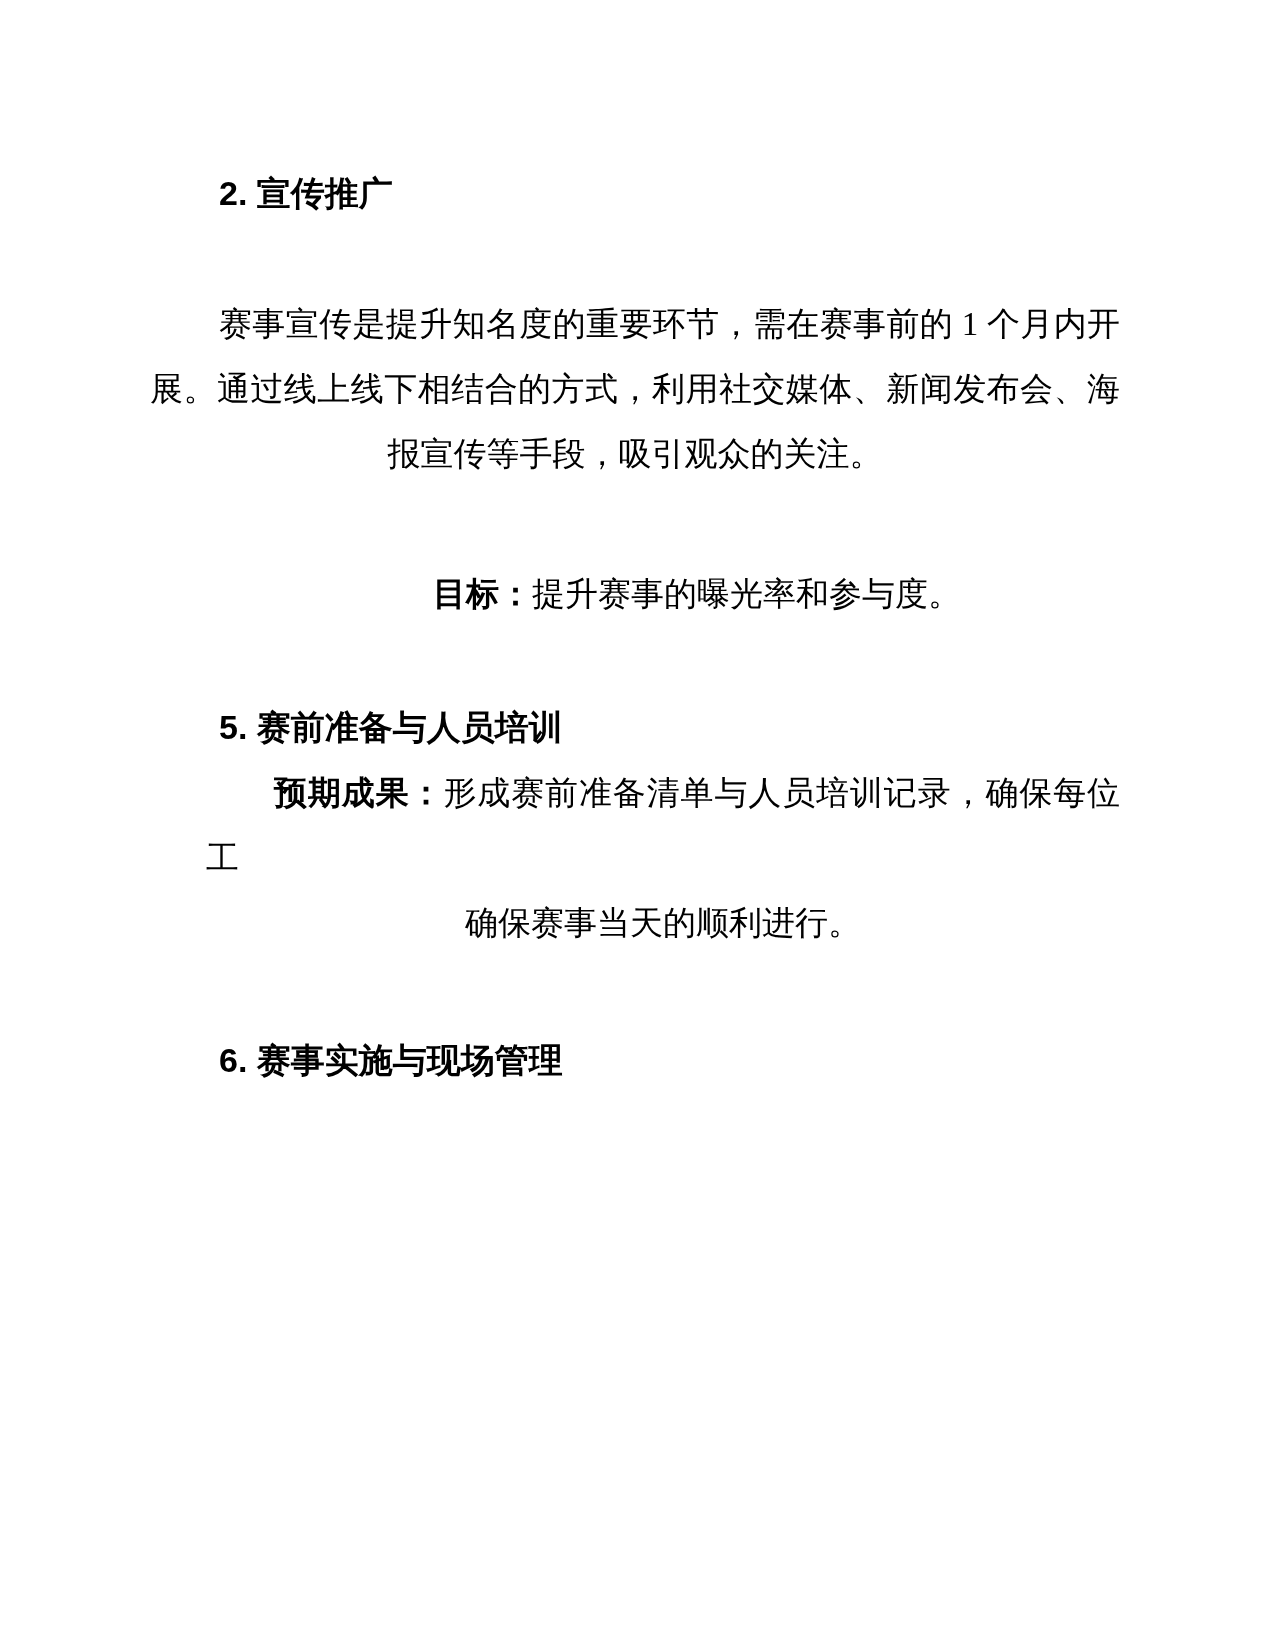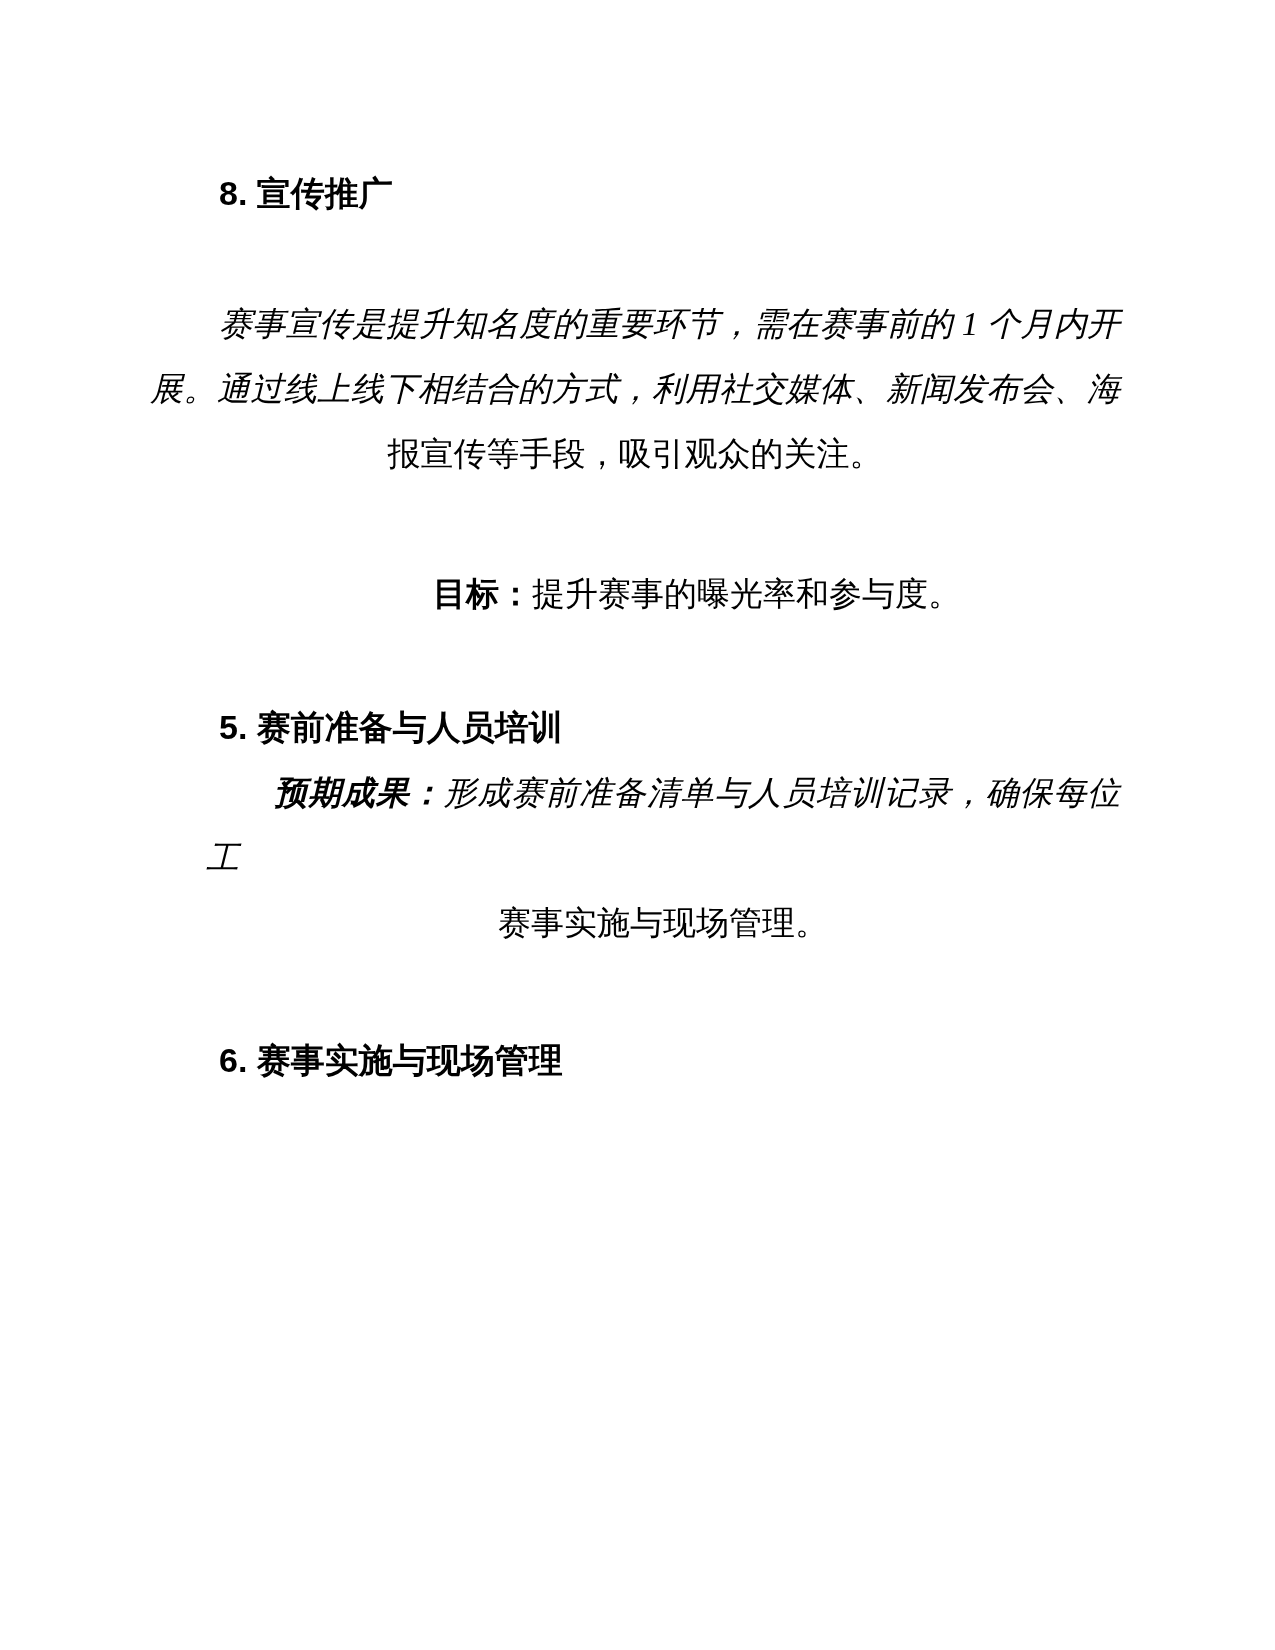--- a/index.html
+++ b/index.html
@@ -30,21 +30,20 @@
     color: #000000;
   }
   .line {
     line-height: 65px;
     text-align: center;
   }
   
   .fill {
     text-align: justify;
     text-align-last: justify;
-    font-style: italic;
   }
   
   .indent { text-indent: 69px; }
   
   .goal-block, .outcome-block { margin-left: 56px; }
   .indent2 { text-indent: 68px; }
   .lbl {
     font-family: "Liberation Sans", "DejaVu Sans", sans-serif;
     font-weight: bold;
   }
@@ -55,21 +54,21 @@
   .mt-72 { margin-top: 72px; }
   .mt-73 { margin-top: 73px; }
   .mt-74 { margin-top: 74px; }
 </style>
 </head>
 <body>
 
 <div class="page">
 
   <section>
-    <h2 class="heading">8. 宣传推广</h2>
+    <h2 class="heading">2. 宣传推广</h2>
 
     <div class="body-para mt-66">
       <div class="line fill indent">赛事宣传是提升知名度的重要环节，需在赛事前的 1 个月内开</div>
       <div class="line fill">展。通过线上线下相结合的方式，利用社交媒体、新闻发布会、海</div>
       <div class="line">报宣传等手段，吸引观众的关注。</div>
     </div>
 
     <div class="goal-block mt-74">
       <div class="line indent2">
         <span class="lbl">目标：</span><span>提升赛事的曝光率和参与度。</span>
@@ -80,21 +79,21 @@
 
   <section>
     <h2 class="heading mt-68">5. 赛前准备与人员培训</h2>
 
 
 
     <div class="outcome-block">
       <div class="line fill indent2">
         <span class="lbl">预期成果：</span><span>形成赛前准备清单与人员培训记录，确保每位工</span>
       </div>
-      <div class="line">赛事实施与现场管理。</div>
+      <div class="line">确保赛事当天的顺利进行。</div>
     </div>
   </section>
 
   <section>
     <h2 class="heading mt-72">6. 赛事实施与现场管理</h2>
   </section>
 
 </div>
 
 </body></html>

